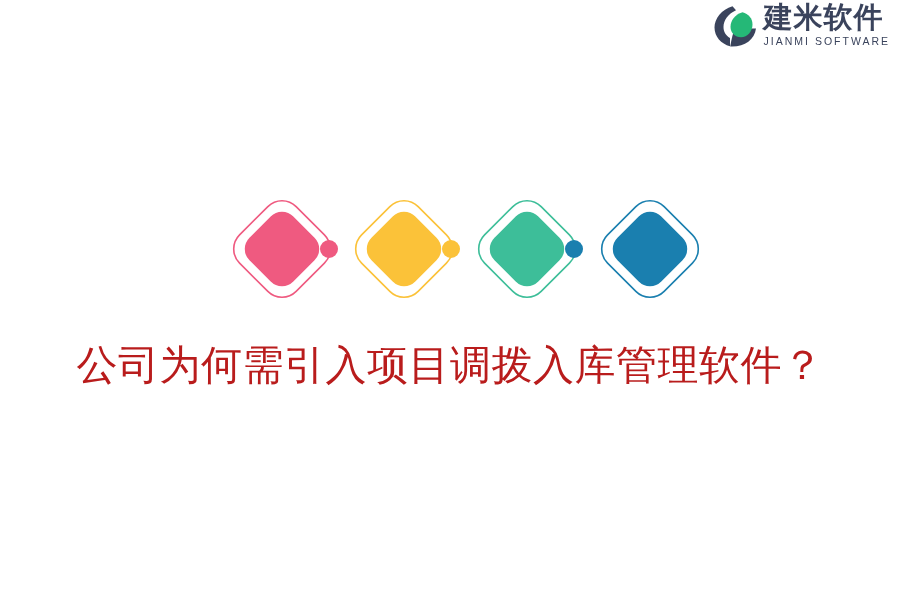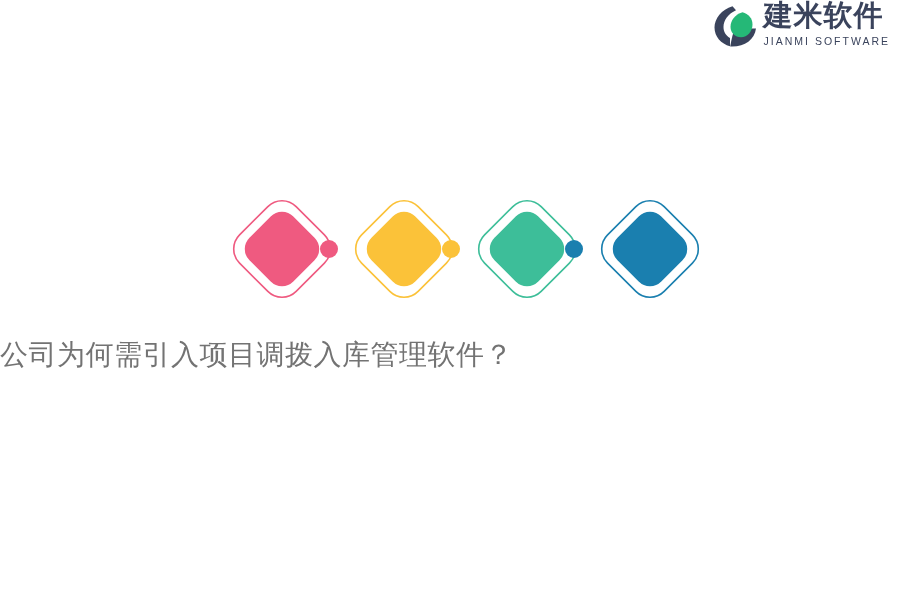--- a/index.html
+++ b/index.html
@@ -29,21 +29,21 @@
     height: 46px;
     margin-right: 6px;
     flex: 0 0 auto;
   }
   .logo-text-col {
     display: flex;
     flex-direction: column;
     justify-content: center;
   }
   .logo-cn {
-    font-family: Liberation Mono, monospace;
+    font-family: Liberation Serif, serif;
     font-size: 29px;
     font-weight: bold;
     color: #3a435c;
     line-height: 1.02;
     letter-spacing: 1px;
   }
   .logo-en {
     font-family: "Liberation Sans", sans-serif;
     font-size: 10.5px;
     font-weight: normal;
@@ -74,25 +74,26 @@
     height: 132px;
     overflow: visible;
   }
 
   
   .headline {
     position: absolute;
     left: 0;
     right: 0;
     top: 334px;
+    text-align: center;
     font-family: "DejaVu Sans", sans-serif;
-    font-size: 28px;
+    font-size: 41px;
     font-weight: normal;
     line-height: 1.52;
-    color: #737373;
+    color: #b91c1c;
     letter-spacing: 0.5px;
   }
   .headline-line {
     display: block;
     white-space: nowrap;
   }
 </style>
 </head>
 <body>
 

